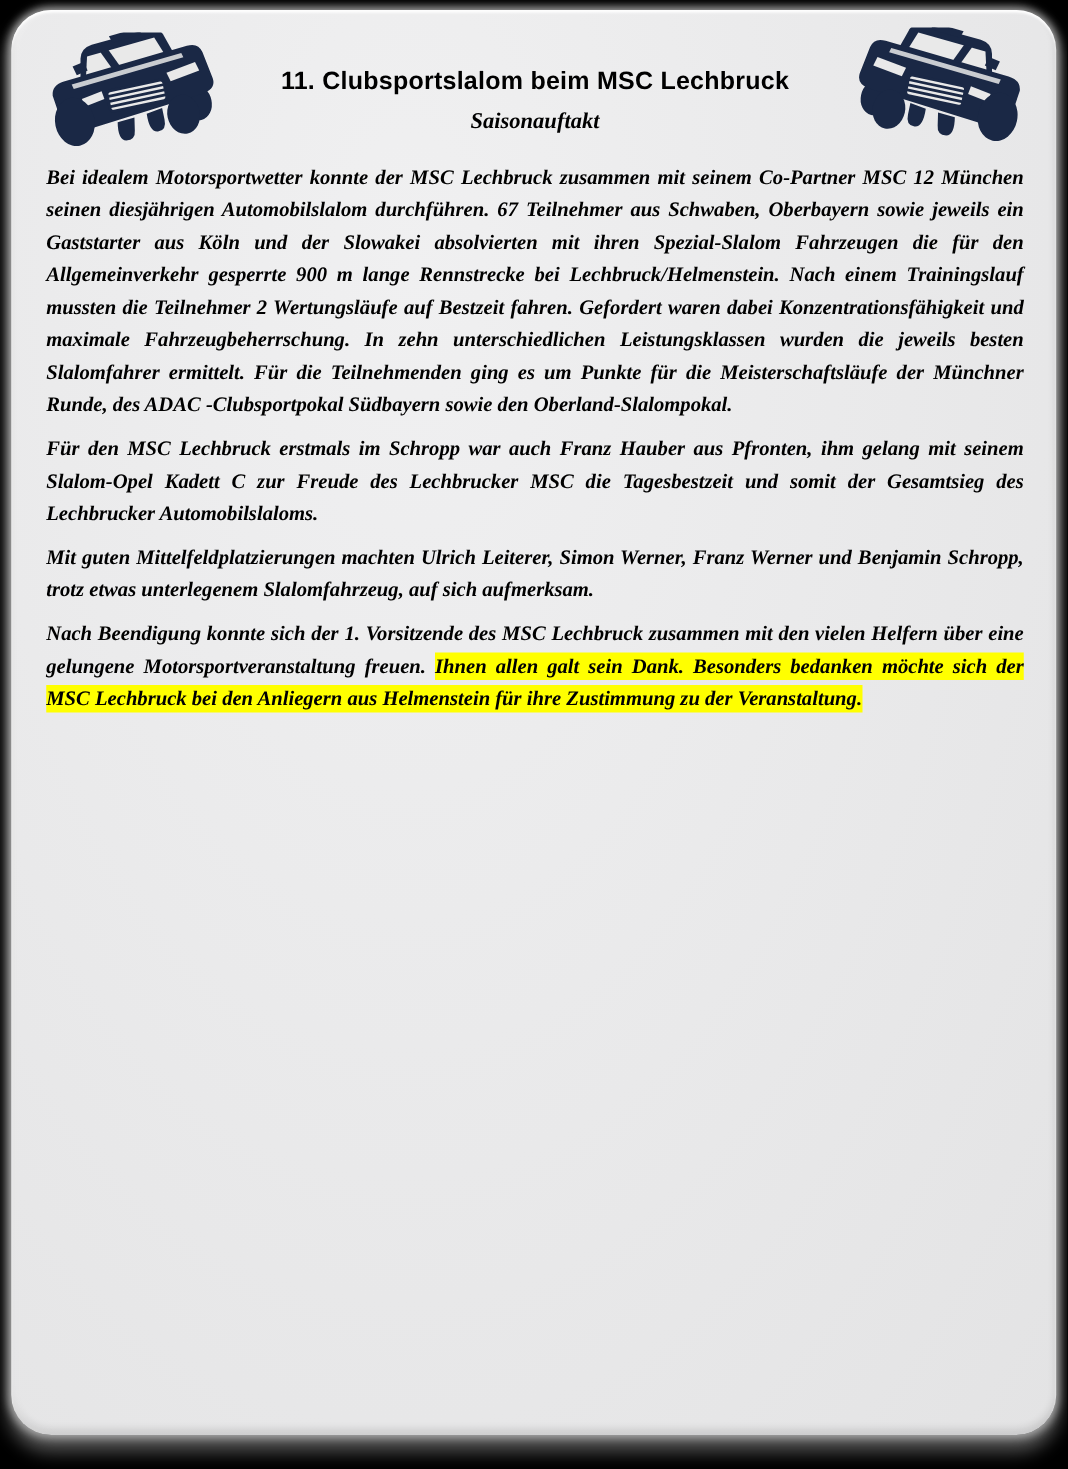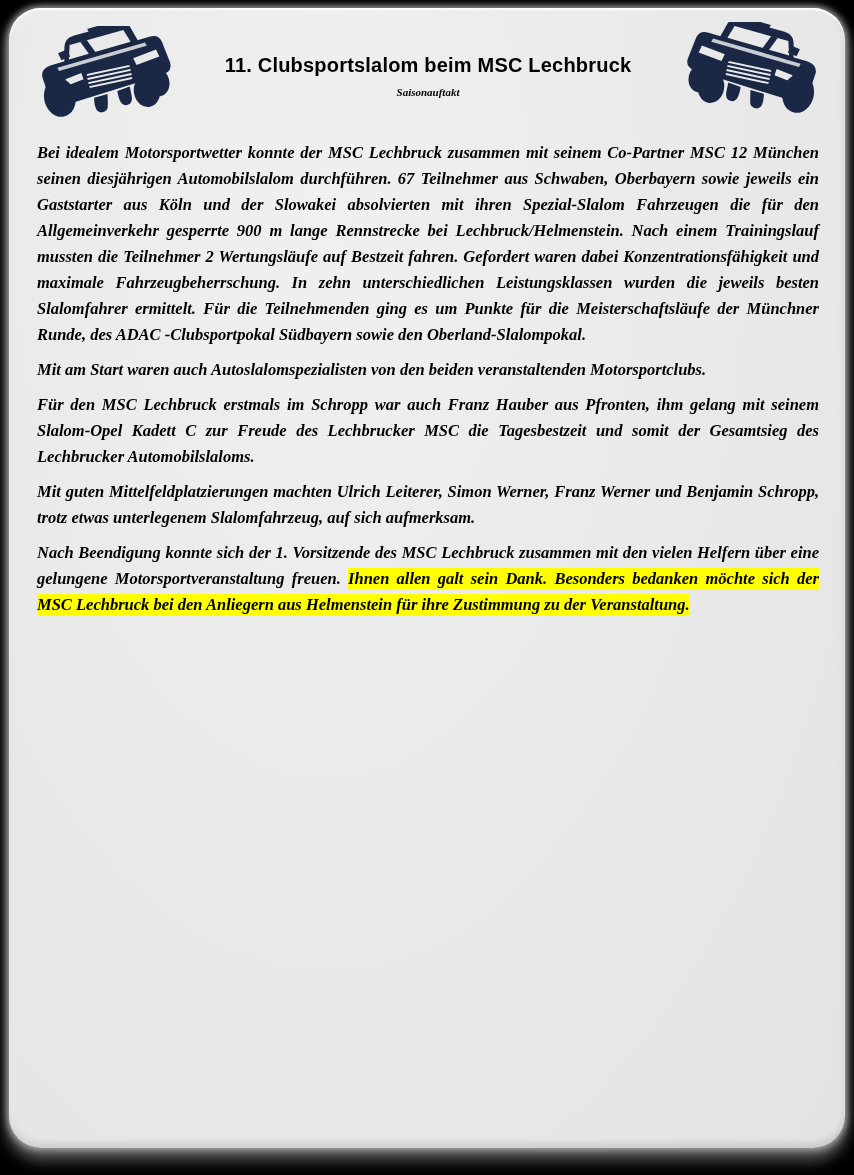--- a/index.html
+++ b/index.html
@@ -57,25 +57,25 @@
     line-height:1.15;
     color:var(--text);
     letter-spacing:0.2px;
   }
   .subtitle{
     text-align:center;
     margin-top:9px;
     font-family:"Liberation Serif","DejaVu Serif",serif;
     font-weight:bold;
     font-style:italic;
-    font-size:11px;
+    font-size:18px;
     color:var(--text);
   }
   .article{
-    margin-top:14px;
+    margin-top:3px;
     color:var(--text);
   }
   .article p{
     font-weight:bold;
     font-style:italic;
     font-size:16.5px;
     line-height:26px;
     text-align:justify;
     margin:0 0 9px 0;
   }
@@ -156,20 +156,19 @@
           </g>
         </svg>
       </span>
 
       <div class="title">11. Clubsportslalom beim MSC Lechbruck</div>
       <div class="subtitle">Saisonauftakt</div>
     </div>
 
     <div class="article">
       <p>Bei idealem Motorsportwetter konnte der MSC Lechbruck zusammen mit seinem Co-Partner MSC 12 München seinen diesjährigen Automobilslalom durchführen. 67 Teilnehmer aus Schwaben, Oberbayern sowie jeweils ein Gaststarter aus Köln und der Slowakei absolvierten mit ihren Spezial-Slalom Fahrzeugen die für den Allgemeinverkehr gesperrte 900 m lange Rennstrecke bei Lechbruck/Helmenstein. Nach einem Trainingslauf mussten die Teilnehmer 2 Wertungsläufe auf Bestzeit fahren. Gefordert waren dabei Konzentrationsfähigkeit und maximale Fahrzeugbeherrschung. In zehn unterschiedlichen Leistungsklassen wurden die jeweils besten Slalomfahrer ermittelt. Für die Teilnehmenden ging es um Punkte für die Meisterschaftsläufe der Münchner Runde, des ADAC -Clubsportpokal Südbayern sowie den Oberland-Slalompokal.</p>
-      <p>Mit am Start waren auch Autoslalomspezialisten von den beiden veranstaltenden Motorsportclubs.</p>
       <p>Für den MSC Lechbruck erstmals im Schropp war auch Franz Hauber aus Pfronten, ihm gelang mit seinem Slalom-Opel Kadett C zur Freude des Lechbrucker MSC die Tagesbestzeit und somit der Gesamtsieg des Lechbrucker Automobilslaloms.</p>
       <p>Mit guten Mittelfeldplatzierungen machten Ulrich Leiterer, Simon Werner, Franz Werner und Benjamin Schropp, trotz etwas unterlegenem Slalomfahrzeug, auf sich aufmerksam.</p>
       <p><span>Nach Beendigung konnte sich der 1. Vorsitzende des MSC Lechbruck zusammen mit den vielen Helfern über eine gelungene Motorsportveranstaltung freuen. </span><mark>Ihnen allen galt sein Dank. Besonders bedanken möchte sich der MSC Lechbruck bei den Anliegern aus Helmenstein für ihre Zustimmung zu der Veranstaltung.</mark></p>
     </div>
 
   </div>
 </div>
 
 </body></html>

